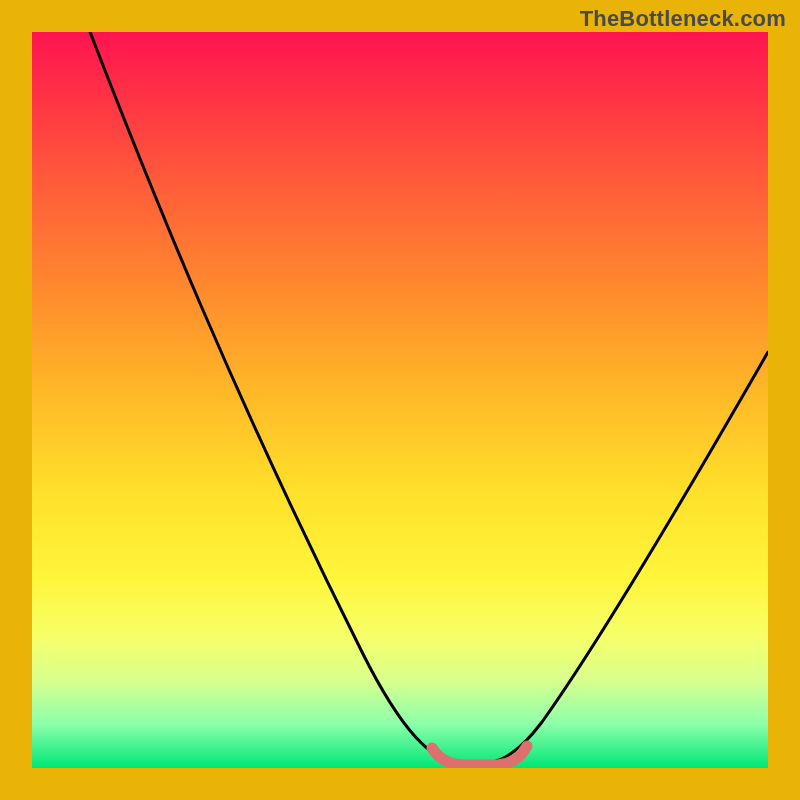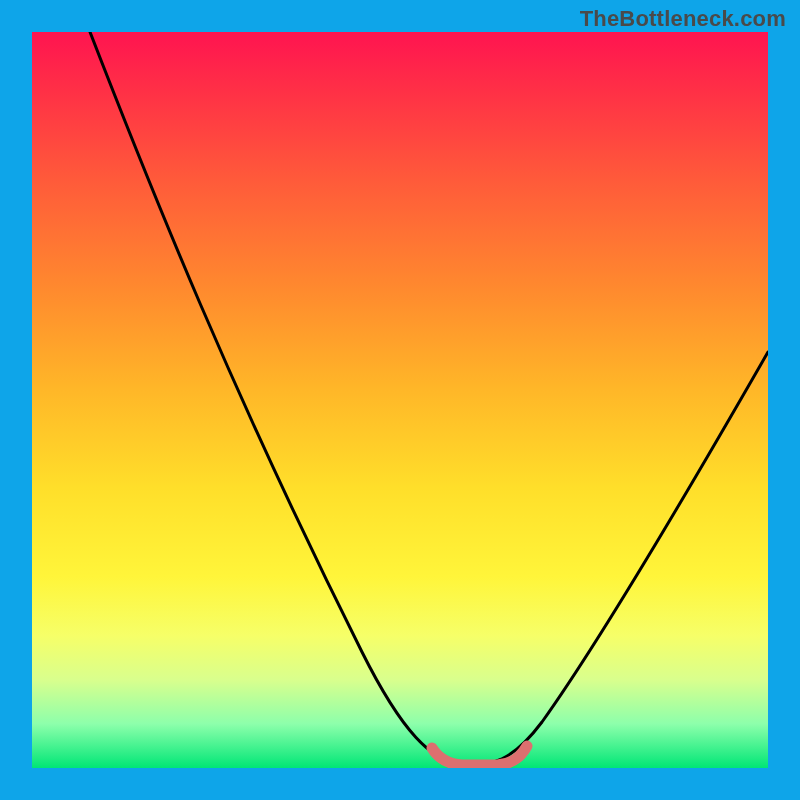--- a/index.html
+++ b/index.html
@@ -8,21 +8,21 @@
     width: 800px;
     height: 800px;
     overflow: hidden;
     font-family: Arial, Helvetica, sans-serif;
     background: #000;
   }
   .frame {
     position: relative;
     width: 800px;
     height: 800px;
-    background: #0ea5e9;
+    background: #eab308;
   }
   .watermark {
     position: absolute;
     top: 6px;
     right: 14px;
     color: #4a4a4a;
     font-size: 22px;
     font-weight: 600;
     letter-spacing: 0.2px;
     z-index: 5;

